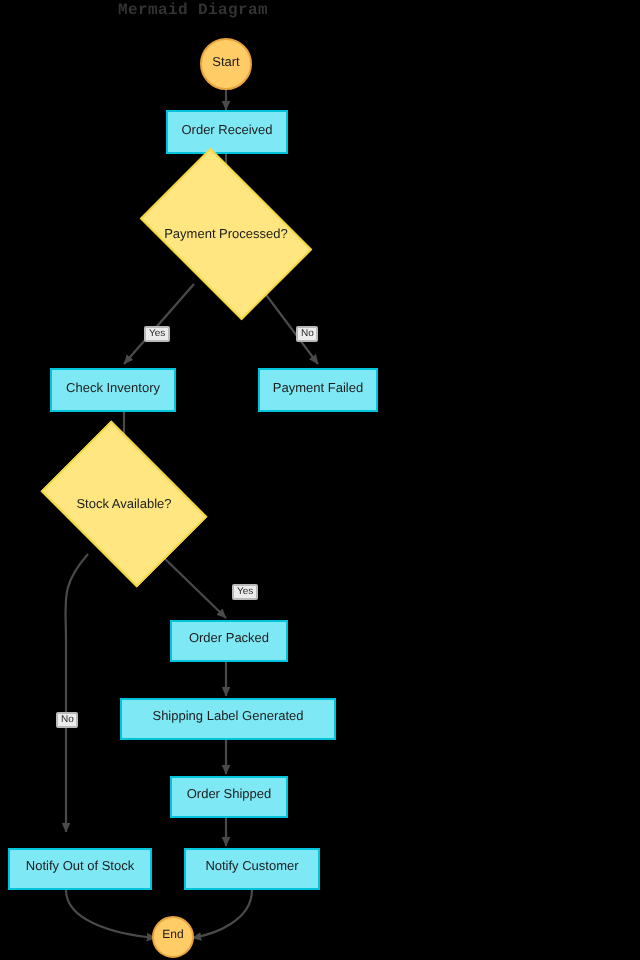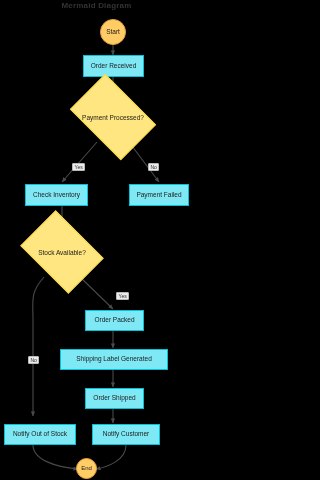--- a/index.html
+++ b/index.html
@@ -23,21 +23,21 @@
   #title {
     position: absolute;
     left: 0;
     top: 1px;
     width: 193px;
     text-align: center;
     color: #333333;
     font-size: 8px;
     font-weight: bold;
     letter-spacing: 0.2px;
-    font-family: Liberation Sans, sans-serif;
+    font-family: Liberation Mono, monospace;
     white-space: nowrap;
   }
   .node {
     position: absolute;
     box-sizing: border-box;
     display: flex;
     align-items: center;
     justify-content: center;
     text-align: center;
     line-height: 1.05;

